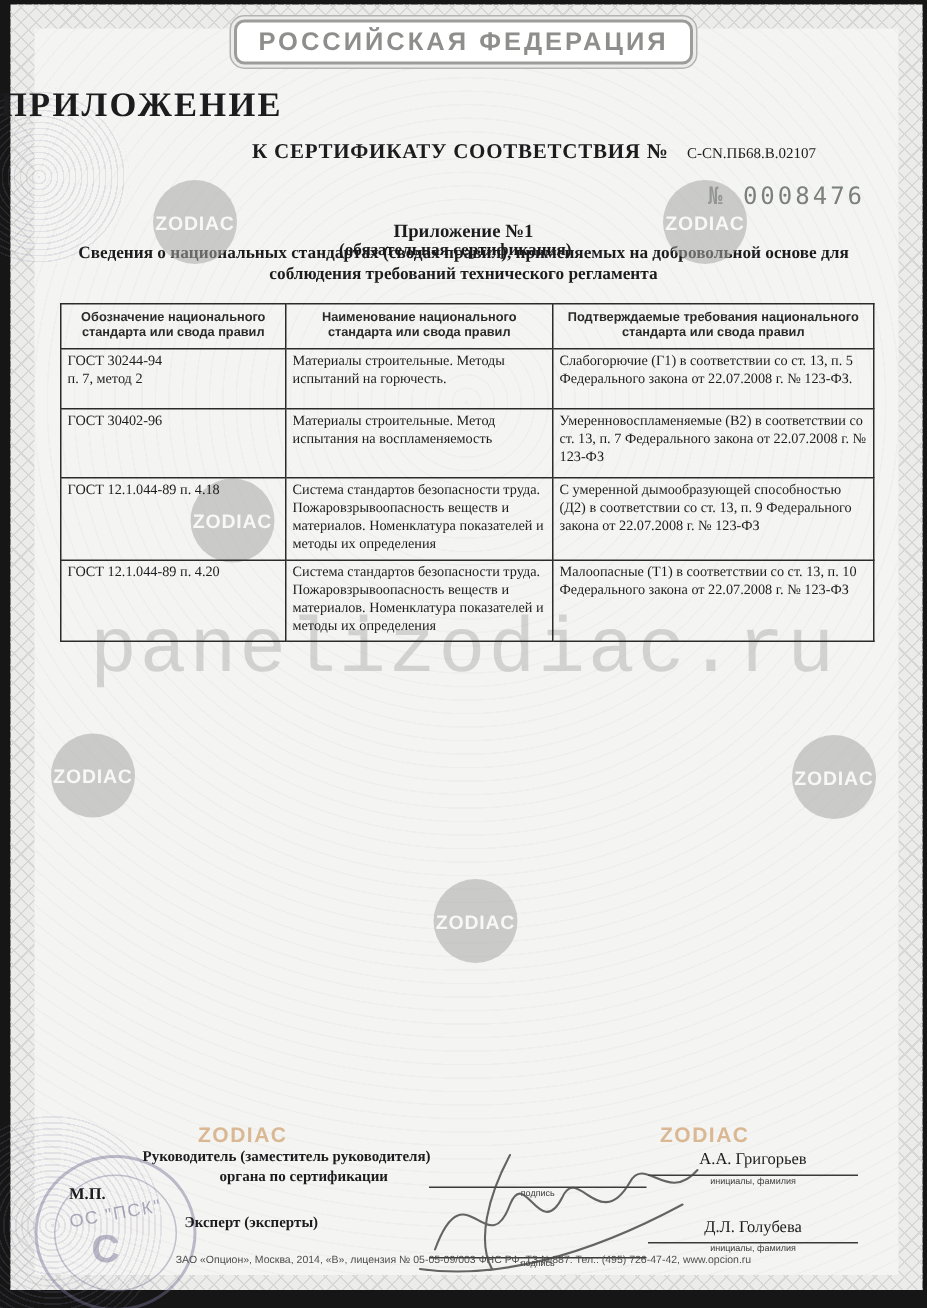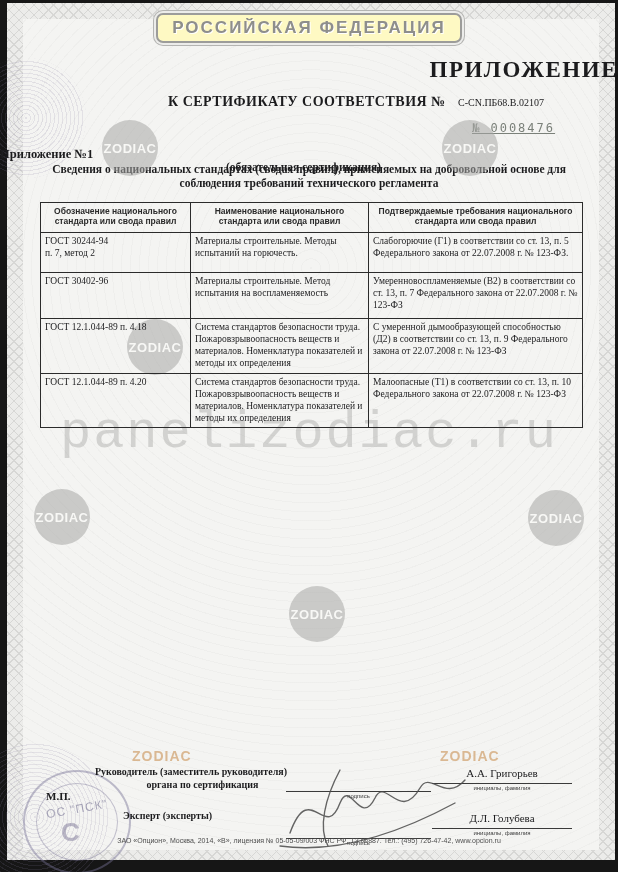--- a/index.html
+++ b/index.html
@@ -10,32 +10,32 @@
     background-image:
       repeating-linear-gradient(45deg, #d7d7d5 0 1px, transparent 1px 7px),
       repeating-linear-gradient(-45deg, #d7d7d5 0 1px, transparent 1px 7px);}
   #content{position:absolute;left:23px;top:19px;right:19px;bottom:22px;background:#f4f4f2;
     background-image:repeating-radial-gradient(circle at 50% 30%, rgba(200,200,198,0.12) 0 1px, transparent 1px 9px);}
   .rosette{position:absolute;border-radius:50%;
     background:repeating-radial-gradient(circle, rgba(135,125,160,0.16) 0 1px, transparent 1px 4px);}
   
   .banner{position:absolute;top:13px;left:50%;transform:translateX(-50%);
     width:302px;height:26px;line-height:26px;text-align:center;
-    background:#fef9c3;border:2px solid #9c9c9a;border-radius:7px;
+    background:#ffffff;border:2px solid #9c9c9a;border-radius:7px;
     box-shadow:0 0 0 2px #ececea, 0 0 0 3px #b4b4b2;
     font-family:"Liberation Sans", sans-serif;font-weight:bold;font-size:17px;
     letter-spacing:2px;color:#8e8e8c;text-shadow:1px 1px 0 #fff;}
-  .title{position:absolute;top:57px;left:0;width:100%;text-align:right;
+  .title{position:absolute;top:57px;left:0;width:100%;text-align:left;
     font-weight:bold;font-size:23px;letter-spacing:1.5px;}
   .subtitle{position:absolute;top:94px;left:168px;font-weight:bold;font-size:14px;letter-spacing:0.5px;}
   .certnum{position:absolute;top:97px;left:458px;font-size:10px;}
   .certtype{position:absolute;top:116px;left:226px;font-weight:bold;font-size:11.5px;margin-top:45px;}
   .blanknum{position:absolute;top:121px;left:472px;
-    font-family:"DejaVu Sans Mono", monospace;font-size:12px;letter-spacing:2px;color:#7b817a;text-decoration:underline;}
-  .apx-head{position:absolute;top:147px;left:0;width:100%;font-weight:bold;font-size:12.5px;}
+    font-family:"DejaVu Sans Mono", monospace;font-size:16px;letter-spacing:2px;color:#7b817a;}
+  .apx-head{position:absolute;top:147px;left:0;width:100%;text-align:center;font-weight:bold;font-size:12.5px;}
   .apx-desc{position:absolute;top:162px;left:49px;width:520px;text-align:center;
     font-weight:bold;font-size:11.5px;line-height:1.25;}
   
   table.std{position:absolute;top:202px;left:40px;width:542px;border-collapse:collapse;
     table-layout:fixed;z-index:2;}
   table.std th, table.std td{border:1px solid #2b2b2b;vertical-align:top;}
   table.std th{font-family:"Liberation Sans", sans-serif;font-weight:bold;font-size:8.5px;
     line-height:1.2;padding:3px 6px;text-align:center;vertical-align:top;color:#2a2a2a;}
   table.std td{font-size:9.5px;line-height:1.28;padding:2px 4px;}
   td.c1{white-space:pre-line;}
@@ -160,21 +160,21 @@
     </table>
 
   <div class="stamp">
     <div class="inner"></div>
     <div class="stxt">ОС "ПСК"</div>
     <div class="sc">С</div>
   </div>
   <div class="mp">М.П.</div>
 
   <div class="role1a">Руководитель (заместитель руководителя)</div>
-  <div class="role1b">органа по сертификация</div>
+  <div class="role1b">органа по сертификации</div>
   <div class="sigline sl1"></div>
   <div class="cap cap-s1">подпись</div>
   <div class="nameline nl1">А.А. Григорьев</div>
   <div class="cap cap-n1">инициалы, фамилия</div>
 
   <div class="role2">Эксперт (эксперты)</div>
   <div class="sigline sl2"></div>
   <div class="cap cap-s2">подпись</div>
   <div class="nameline nl2">Д.Л. Голубева</div>
   <div class="cap cap-n2">инициалы, фамилия</div>

